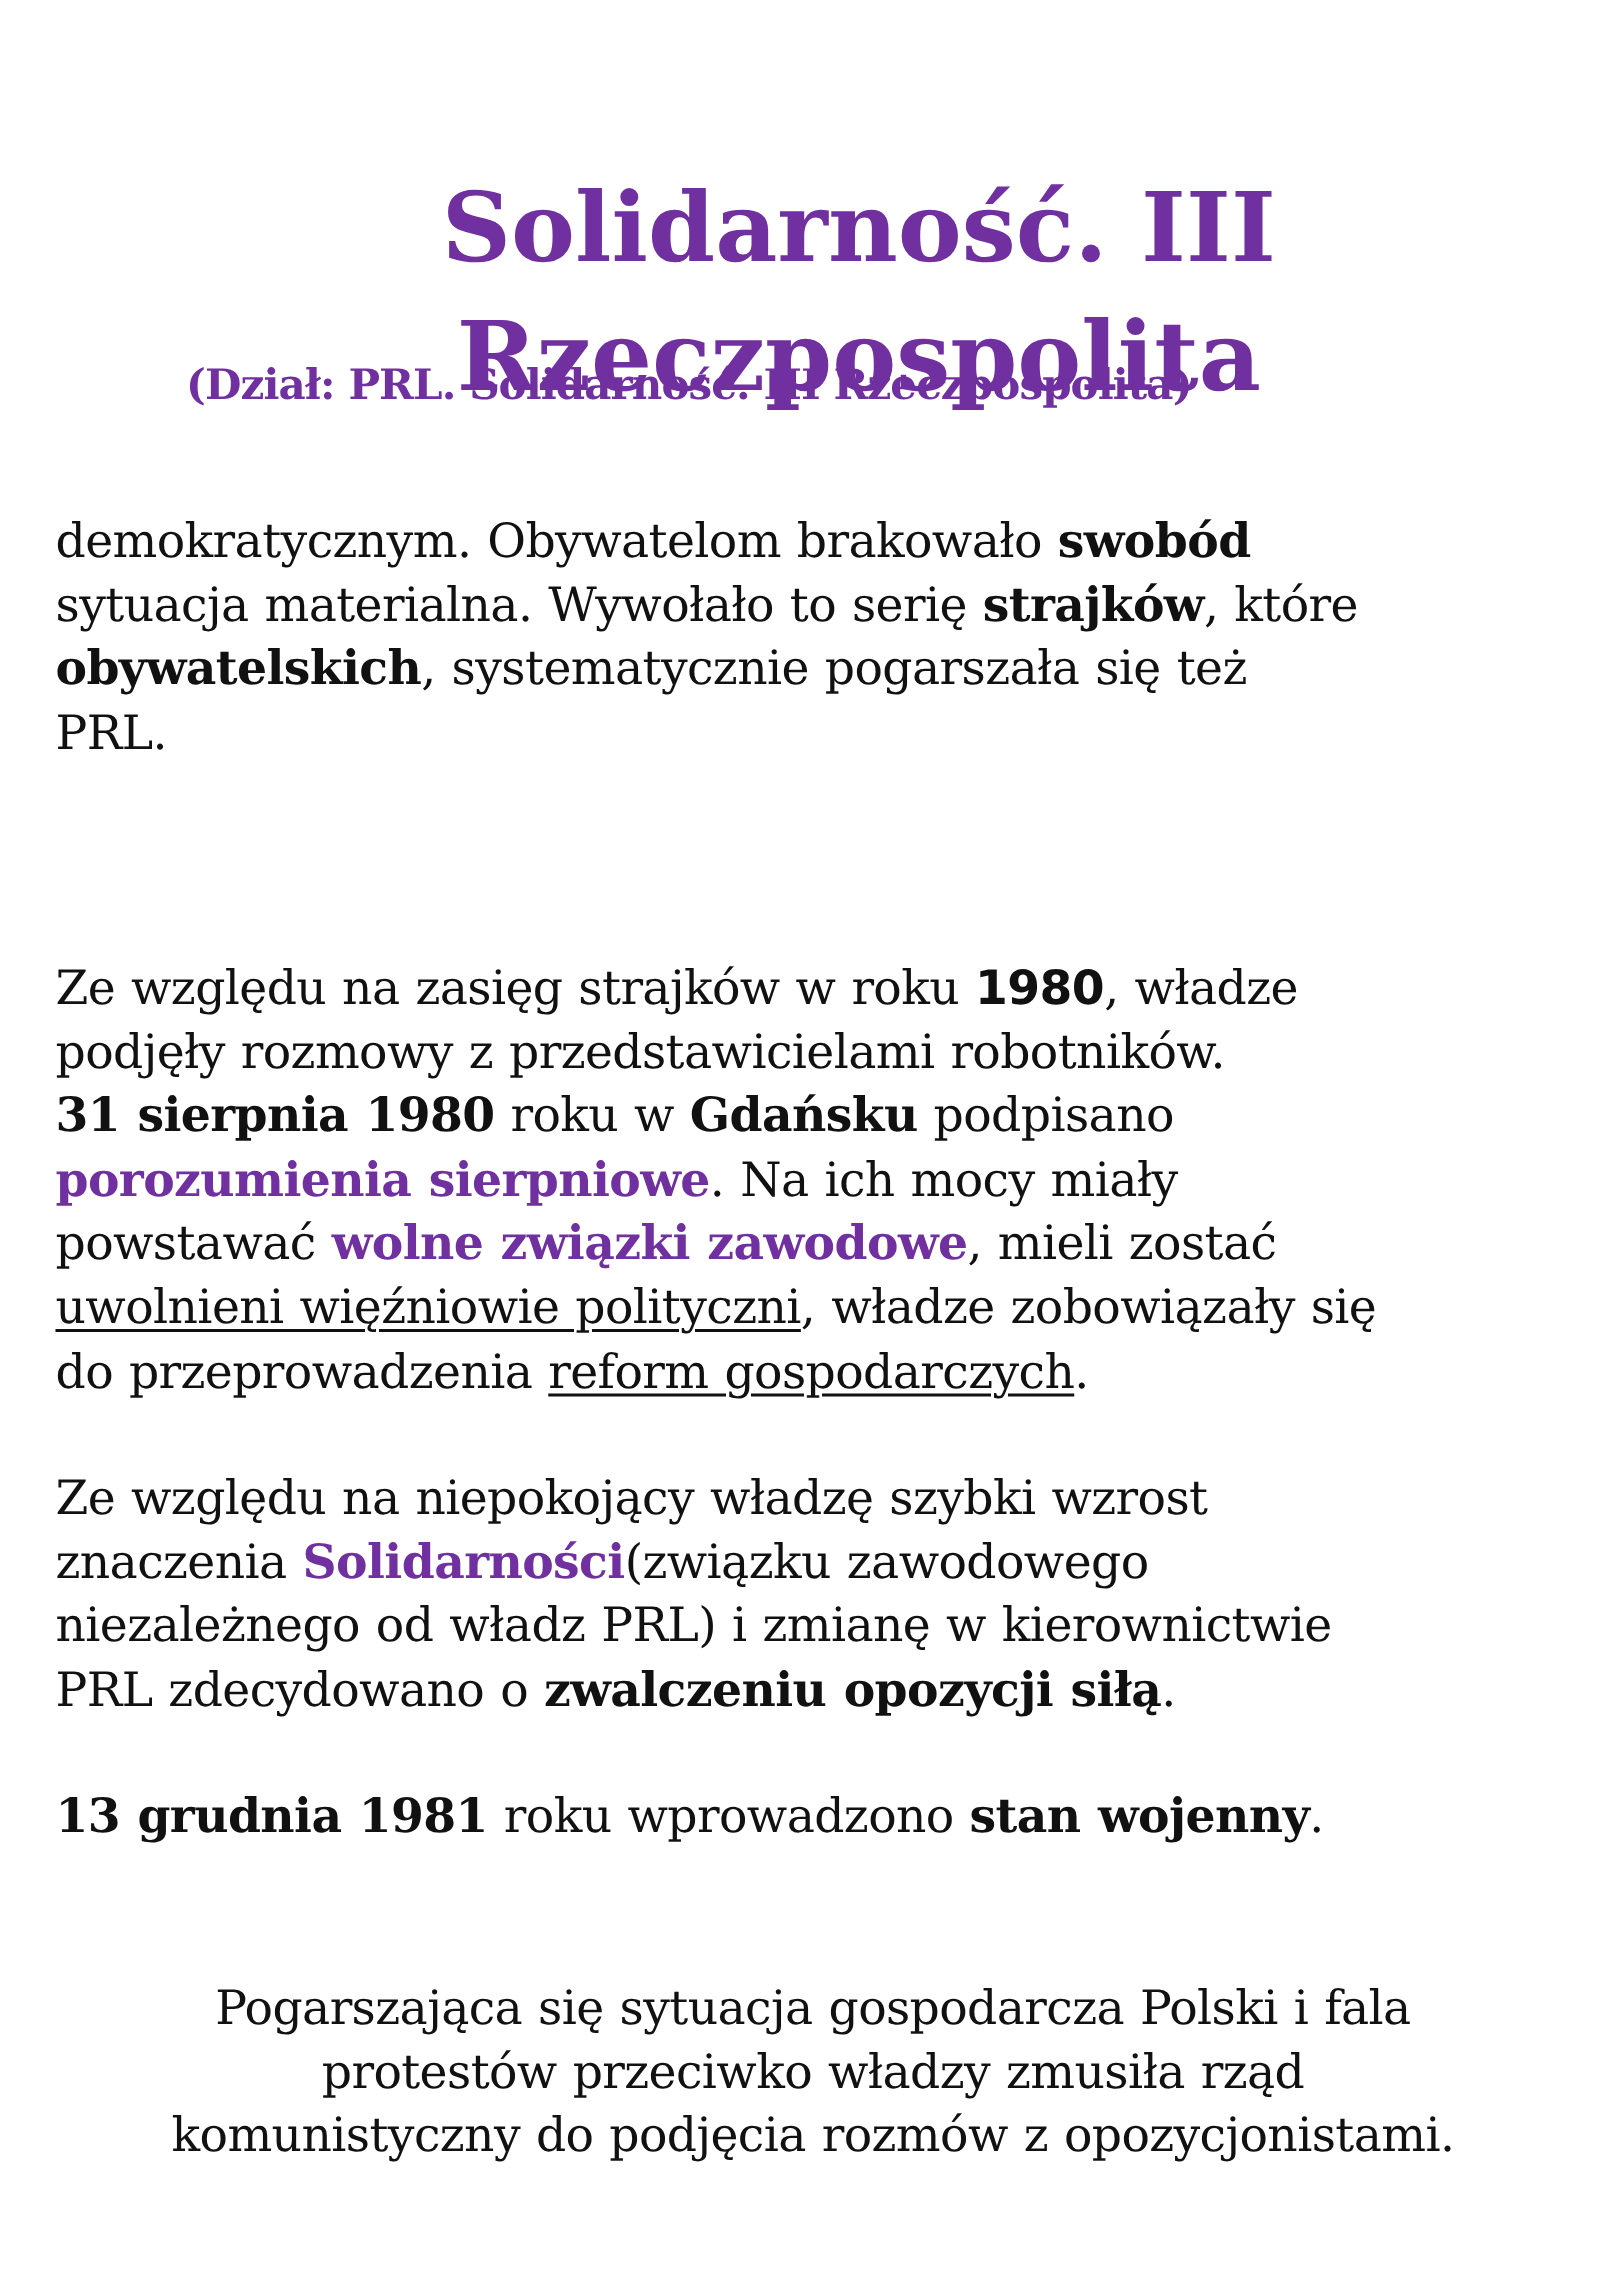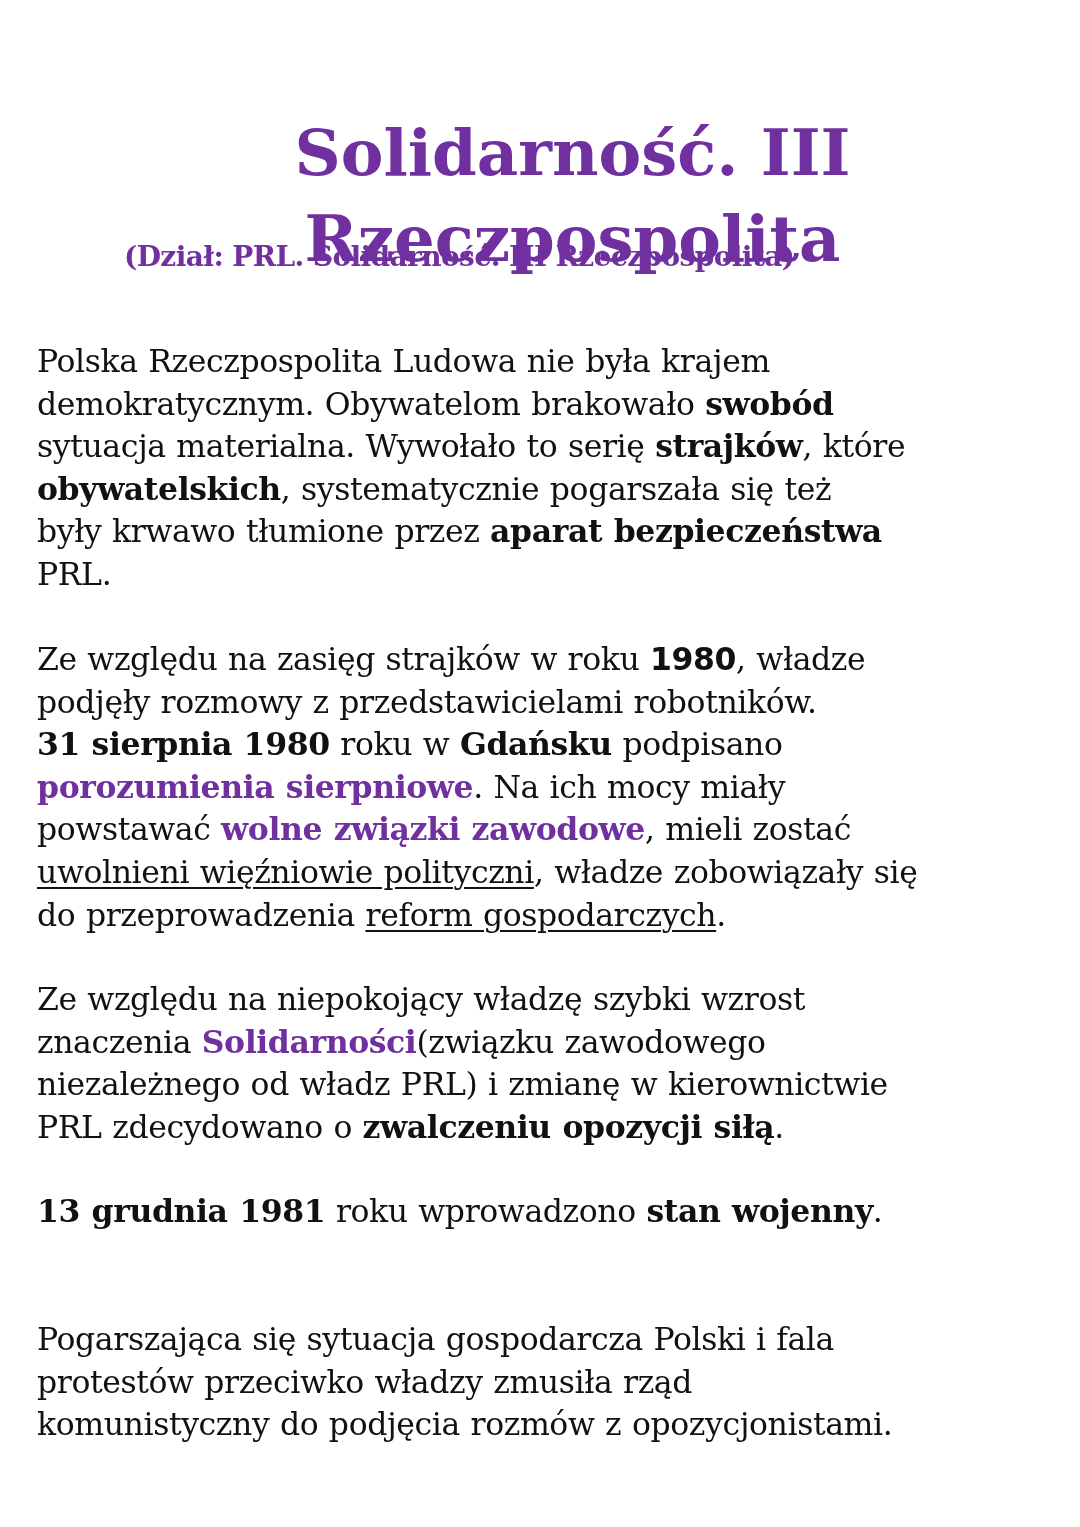--- a/index.html
+++ b/index.html
@@ -53,35 +53,33 @@
     }
     .line { white-space: nowrap; display: block; }
     .b { font-weight: bold; color: #111111; margin-top: 24px; }
     .p { font-weight: bold; color: #7030A0; }
     .u { text-decoration: underline; text-decoration-thickness: 2px; text-underline-offset: 4px; }
     .sans { font-family: "DejaVu Sans", sans-serif; }
     .para1 { top: 340px; }
     .para2 { top: 638px; }
     .para3 { top: 978px; }
     .para4 { top: 1190px; }
-    .para5 { top: 1318px; }
+    .para5 { top: 1318px; text-align: center; }
   </style>
 </head>
 <body>
 
 <h1 class="title l1">Solidarność. III</h1>
 <h1 class="title l2">Rzeczpospolita</h1>
 <div class="subtitle">(Dział: PRL. Solidarność. III Rzeczpospolita)</div>
 
 <div class="para para1">
-  <span class="line">Polska Rzeczpospolita Ludowa nie była krajem</span>
   <span class="line"><span>demokratycznym. Obywatelom brakowało </span><span class="b">swobód</span></span>
   <span class="line"><span>sytuacja materialna. Wywołało to serię </span><span class="b">strajków</span><span>, które</span></span>
   <span class="line"><span class="b">obywatelskich</span><span>, systematycznie pogarszała się też</span></span>
-  <span class="line"><span>były krwawo tłumione przez </span><span class="b">aparat bezpieczeństwa</span></span>
   <span class="line">PRL.</span>
 </div>
 
 <div class="para para2">
   <span class="line"><span>Ze względu na zasięg strajków w roku </span><span class="b sans">1980</span><span>, władze</span></span>
   <span class="line">podjęły rozmowy z przedstawicielami robotników.</span>
   <span class="line"><span class="b">31 sierpnia 1980</span><span> roku w </span><span class="b">Gdańsku</span><span> podpisano</span></span>
   <span class="line"><span class="p">porozumienia sierpniowe</span><span>. Na ich mocy miały</span></span>
   <span class="line"><span>powstawać </span><span class="p">wolne związki zawodowe</span><span>, mieli zostać</span></span>
   <span class="line"><span class="u">uwolnieni więźniowie polityczni</span><span>, władze zobowiązały się</span></span>

